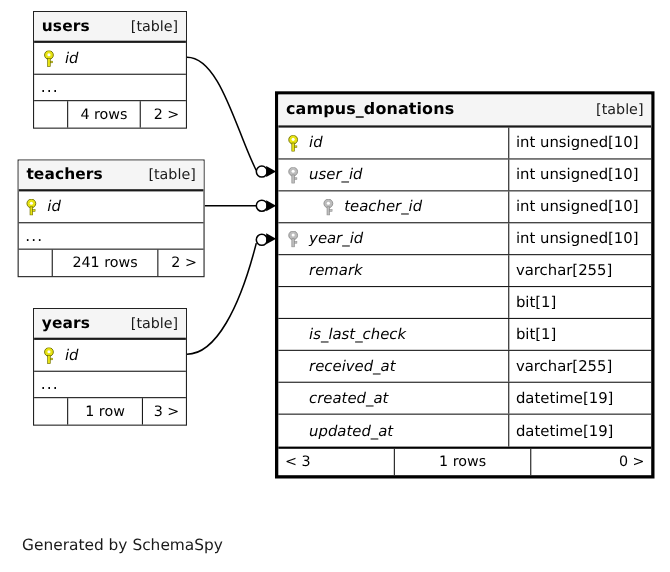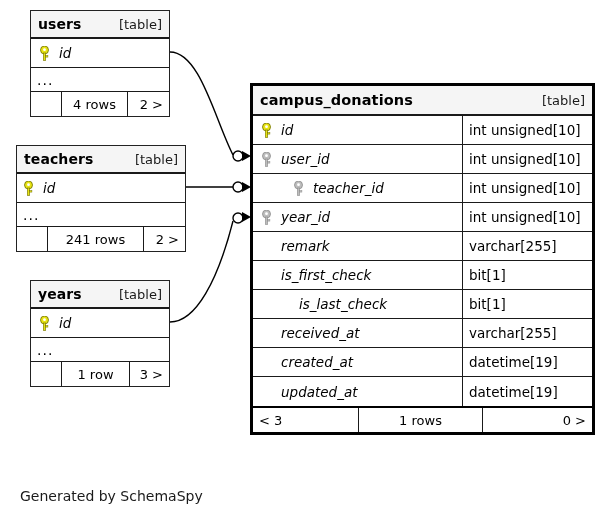--- a/index.html
+++ b/index.html
@@ -340,29 +340,28 @@
         <span class="col-label">remark</span>
       </div>
       <div class="col-type">
         <span class="col-label">varchar[255]</span>
       </div>
     </div>
 
     <div class="col-row" style="height:29px;">
       <div class="col-name" style="width:209px;">
         <span class="key-slot"></span>
-        <span class="col-label">is_first_check</span>
       </div>
       <div class="col-type">
         <span class="col-label">bit[1]</span>
       </div>
     </div>
 
     <div class="col-row" style="height:29px;">
-      <div class="col-name" style="width:209px;gap:18px;">
+      <div class="col-name" style="width:209px;">
         <span class="key-slot"></span>
         <span class="col-label">is_last_check</span>
       </div>
       <div class="col-type">
         <span class="col-label">bit[1]</span>
       </div>
     </div>
 
     <div class="col-row" style="height:29px;">
       <div class="col-name" style="width:209px;">

